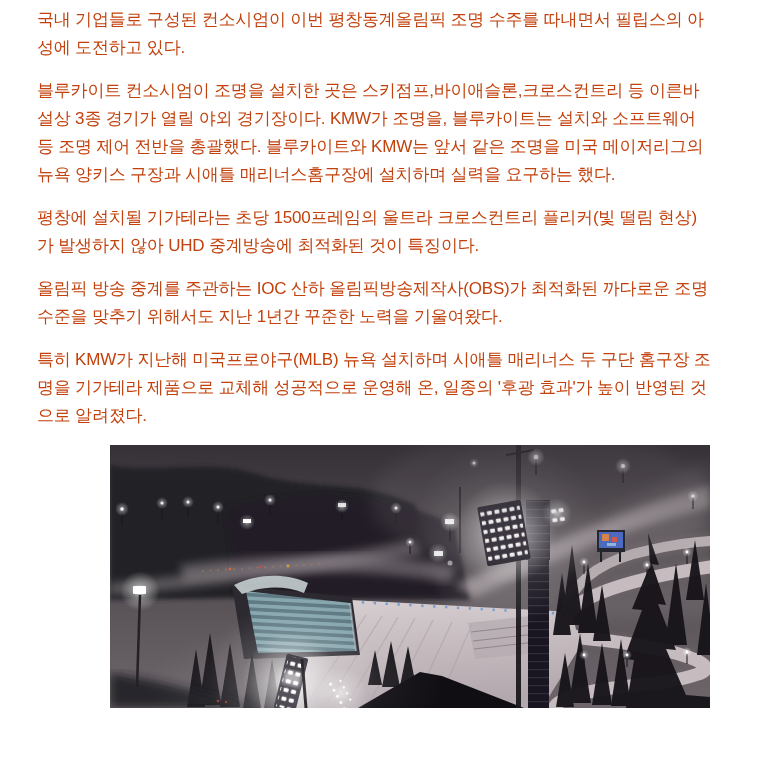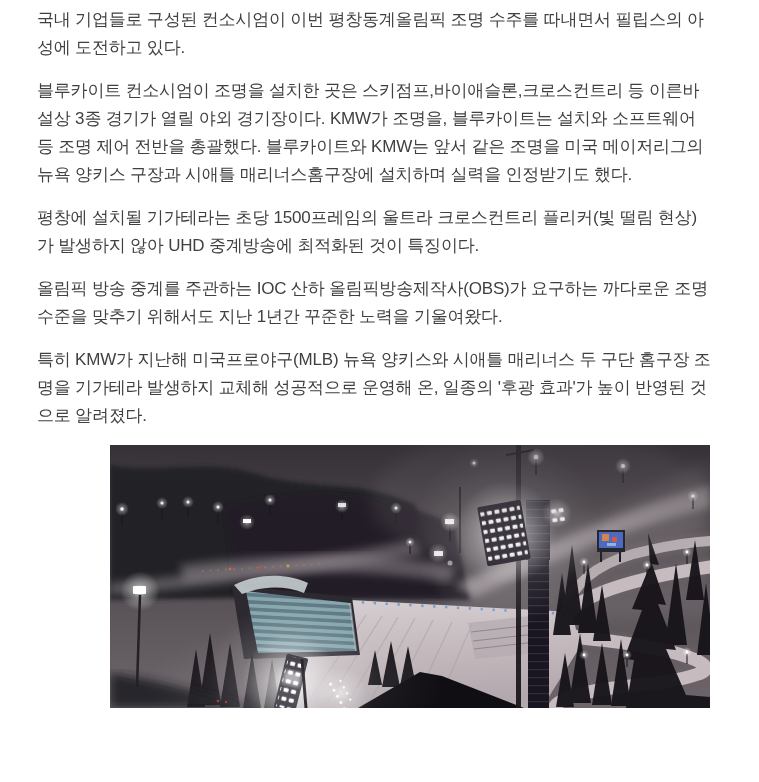--- a/index.html
+++ b/index.html
@@ -2,38 +2,38 @@
 <html><head>
 <meta charset="utf-8">
 <style>
   html,body{margin:0;padding:0;}
   body{
     width:759px;height:782px;overflow:hidden;background:#ffffff;
     font-family:"Liberation Sans","DejaVu Sans",sans-serif;
   }
   .article{
     padding:6px 47px 0 37px;
-    font-size:17px;line-height:28px;letter-spacing:-0.2px;color:#404040;
+    font-size:17px;line-height:28px;letter-spacing:-0.2px;color:#c2410c;
   }
   .article p{margin:0 0 15px 0;word-break:break-all;}
   figure.photo-wrap{
     margin:2px 0 0 73px;width:600px;height:263px;overflow:hidden;
     background:#4a444a;position:relative;
   }
   figure.photo-wrap svg{display:block;}
 </style>
 </head>
 <body>
 
 <main class="article">
   <p>국내 기업들로 구성된 컨소시엄이 이번 평창동계올림픽 조명 수주를 따내면서 필립스의 아성에 도전하고 있다.</p>
-  <p>블루카이트 컨소시엄이 조명을 설치한 곳은 스키점프,바이애슬론,크로스컨트리 등 이른바 설상 3종 경기가 열릴 야외 경기장이다. KMW가 조명을, 블루카이트는 설치와 소프트웨어 등 조명 제어 전반을 총괄했다. 블루카이트와 KMW는 앞서 같은 조명을 미국 메이저리그의 뉴욕 양키스 구장과 시애틀 매리너스홈구장에 설치하며 실력을 인정받기도 했다.</p>
+  <p>블루카이트 컨소시엄이 조명을 설치한 곳은 스키점프,바이애슬론,크로스컨트리 등 이른바 설상 3종 경기가 열릴 야외 경기장이다. KMW가 조명을, 블루카이트는 설치와 소프트웨어 등 조명 제어 전반을 총괄했다. 블루카이트와 KMW는 앞서 같은 조명을 미국 메이저리그의 뉴욕 양키스 구장과 시애틀 매리너스홈구장에 설치하며 실력을 요구하는 했다.</p>
   <p>평창에 설치될 기가테라는 초당 1500프레임의 울트라 크로스컨트리 플리커(빛 떨림 현상)가 발생하지 않아 UHD 중계방송에 최적화된 것이 특징이다.</p>
-  <p>올림픽 방송 중계를 주관하는 IOC 산하 올림픽방송제작사(OBS)가 요구하는 까다로운 조명 수준을 맞추기 위해서도 지난 1년간 꾸준한 노력을 기울여왔다.</p>
-  <p>특히 KMW가 지난해 미국프로야구(MLB) 뉴욕 양키스와 시애틀 매리너스 두 구단 홈구장 조명을 기가테라 발생하지 교체해 성공적으로 운영해 온, 일종의 '후광 효과'가 높이 반영된 것으로 알려졌다.</p>
+  <p>올림픽 방송 중계를 주관하는 IOC 산하 올림픽방송제작사(OBS)가 최적화된 까다로운 조명 수준을 맞추기 위해서도 지난 1년간 꾸준한 노력을 기울여왔다.</p>
+  <p>특히 KMW가 지난해 미국프로야구(MLB) 뉴욕 설치하며 시애틀 매리너스 두 구단 홈구장 조명을 기가테라 제품으로 교체해 성공적으로 운영해 온, 일종의 '후광 효과'가 높이 반영된 것으로 알려졌다.</p>
 
   <figure class="photo-wrap">
     <svg width="600" height="263" viewBox="0 0 600 263">
       <defs>
         <linearGradient id="sky" x1="0" y1="0" x2="0" y2="1">
           <stop offset="0" stop-color="#3e393e"></stop>
           <stop offset="0.5" stop-color="#544e53"></stop>
           <stop offset="1" stop-color="#6e666b"></stop>
         </linearGradient>
         <linearGradient id="snowg" x1="0" y1="0" x2="0.2" y2="1">

